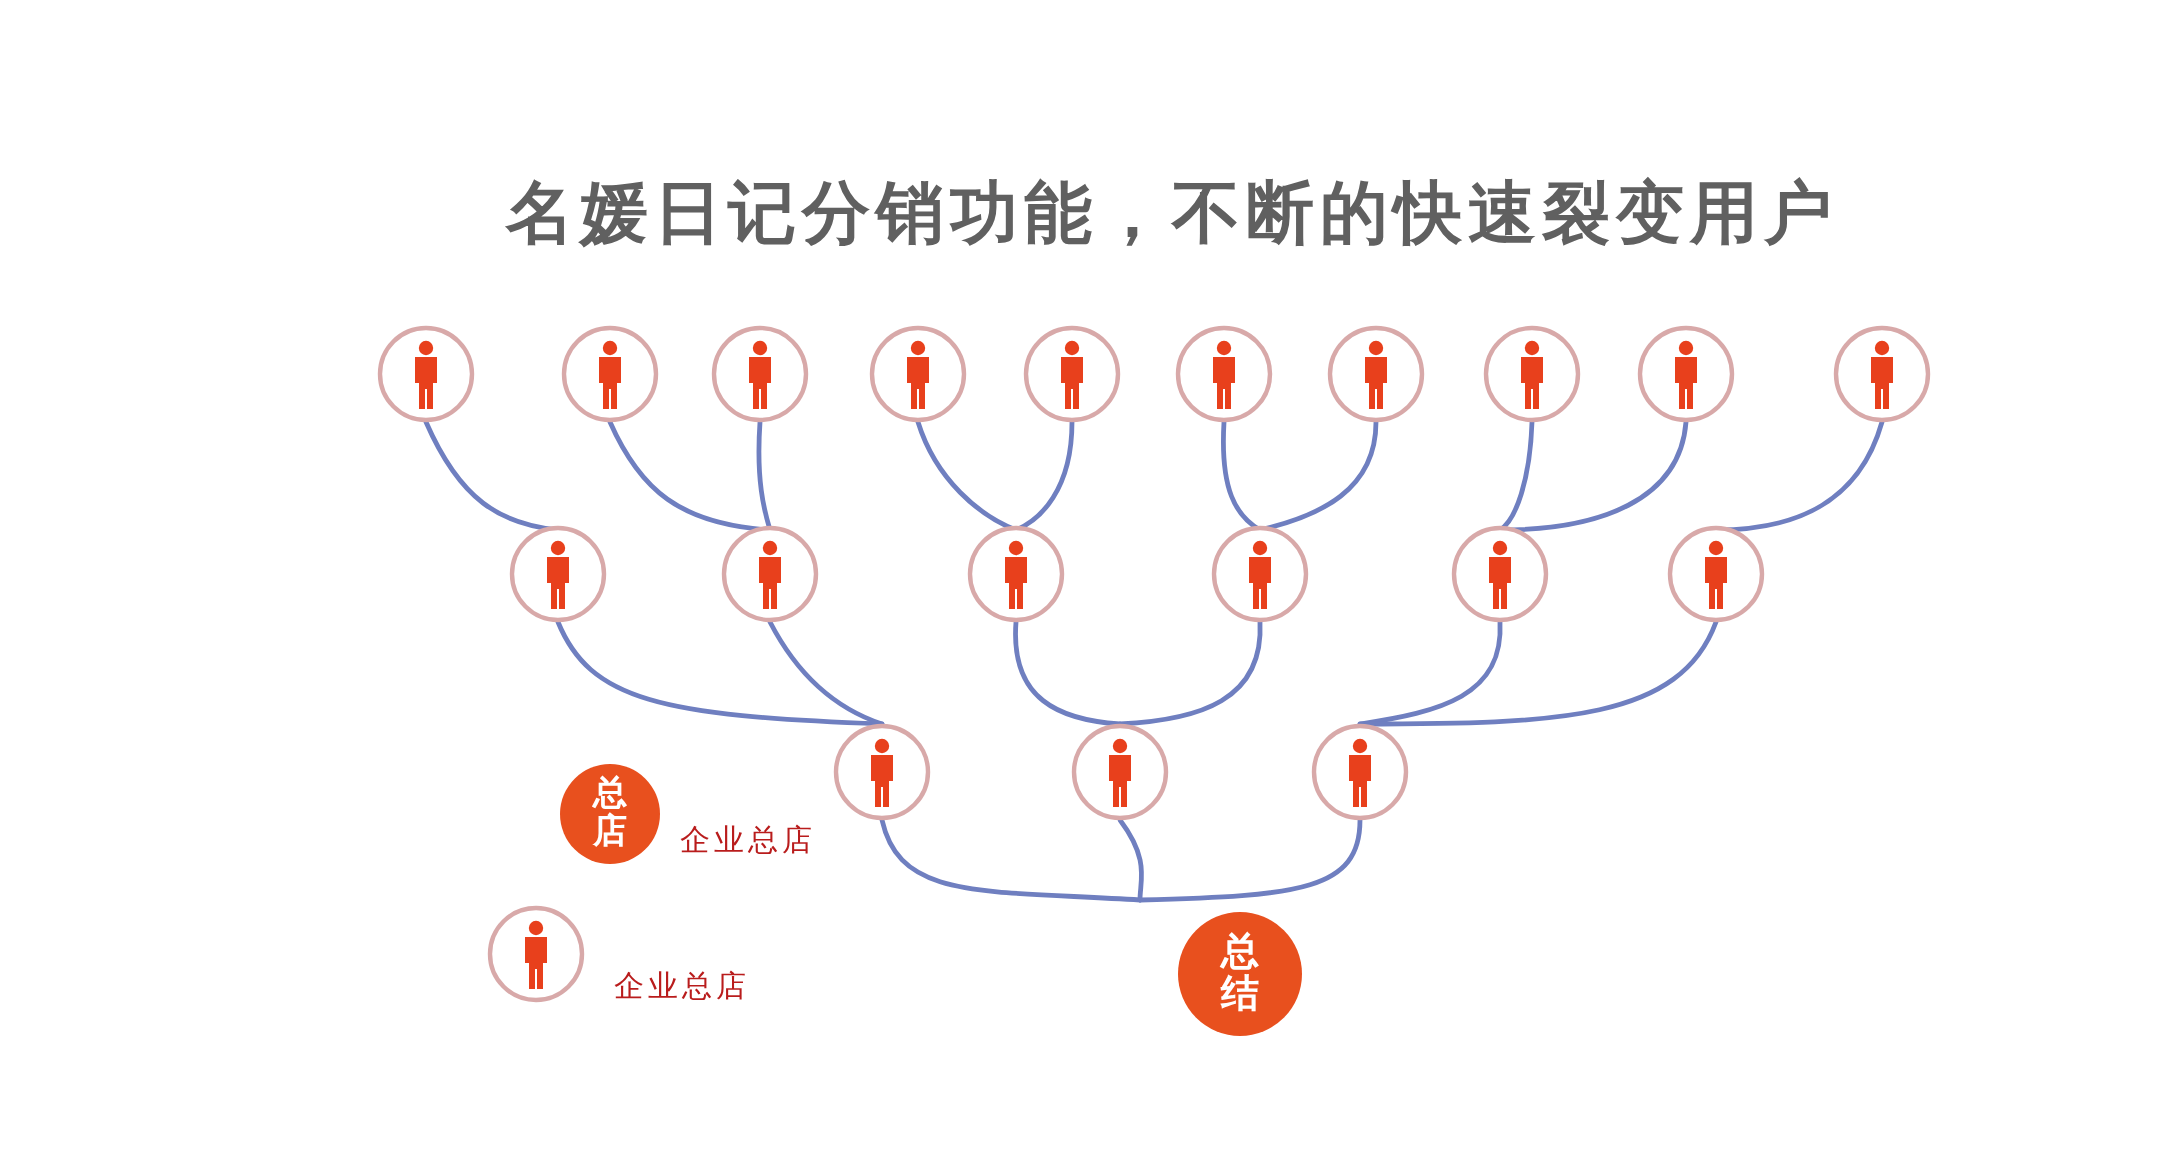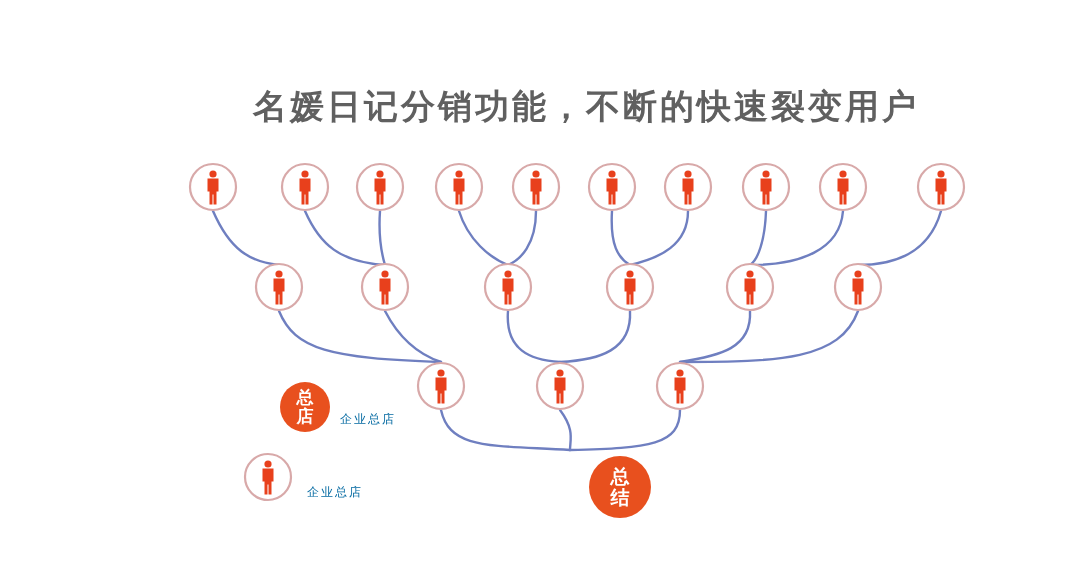--- a/index.html
+++ b/index.html
@@ -1,19 +1,19 @@
 <!DOCTYPE html>
 <html><head>
 <meta charset="utf-8">
 <style>
   html, body { margin: 0; padding: 0; background: #ffffff; }
   body { width: 1080px; height: 582px; position: relative; overflow: hidden; font-family: "DejaVu Sans", "Liberation Sans", sans-serif; }
   .title { position: absolute; left: 0; top: 84px; width: 1072px; text-align: center; font-size: 34px; font-weight: bold; color: #606060; letter-spacing: 3px; padding-left: 100px; box-sizing: border-box; }
   svg.tree { position: absolute; left: 0; top: 0; }
-  .legend-text { position: absolute; font-size: 12px; color: #0369a1; letter-spacing: 2px; }
+  .legend-text { position: absolute; font-size: 15px; color: #b91c1c; letter-spacing: 2px; }
   .badge { position: absolute; border-radius: 50%; background: #e8501e; color: #fff; font-weight: bold; display: flex; flex-direction: column; align-items: center; justify-content: center; line-height: 1.1; }
 </style>
 </head>
 <body>
 
 <div class="title">名媛日记分销功能，不断的快速裂变用户</div>
 
 <svg class="tree" width="1080" height="582" viewBox="0 0 1080 582">
   <defs>
     <g id="person">

